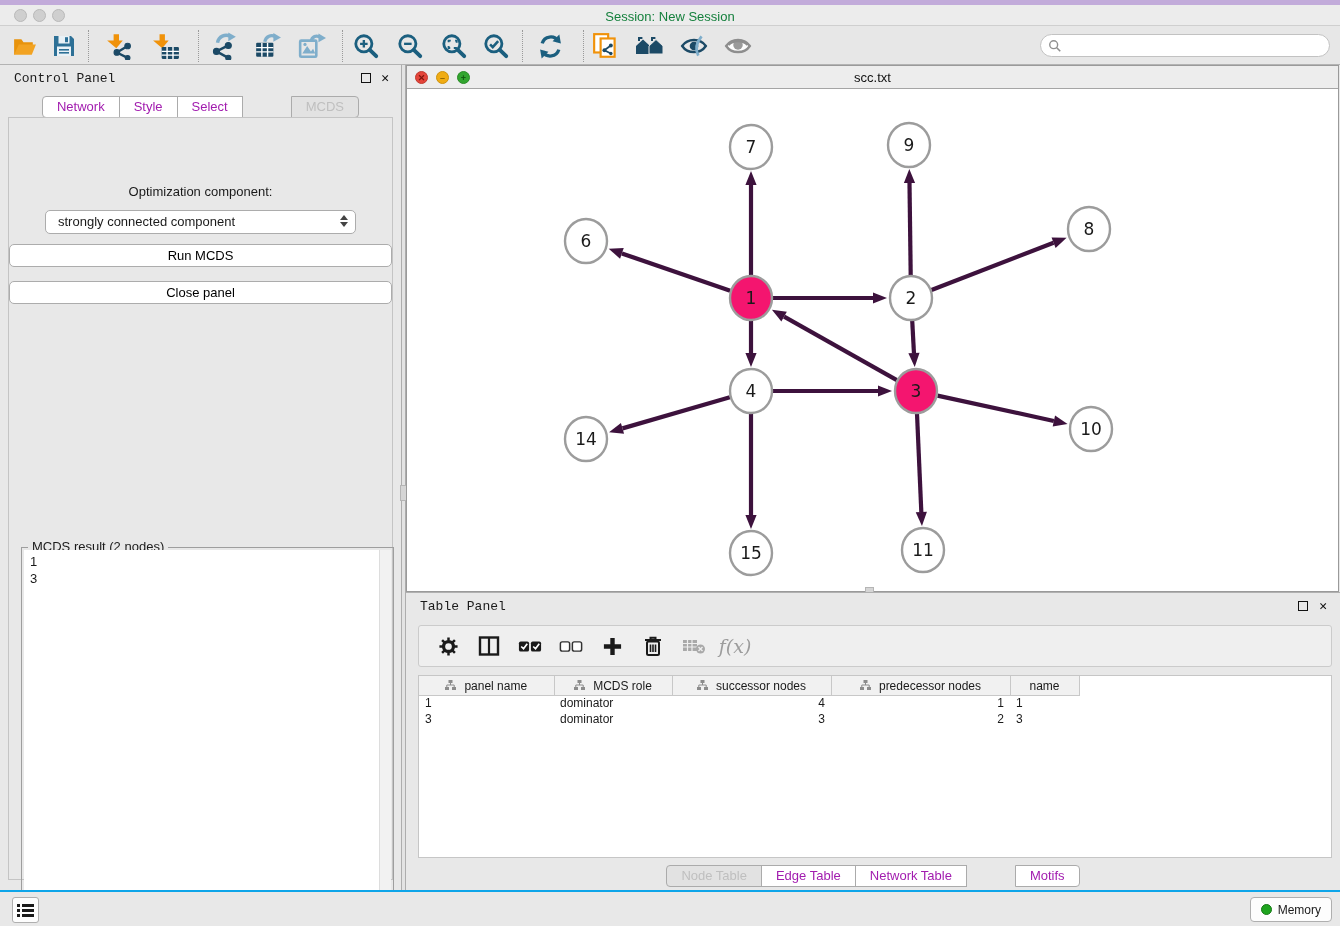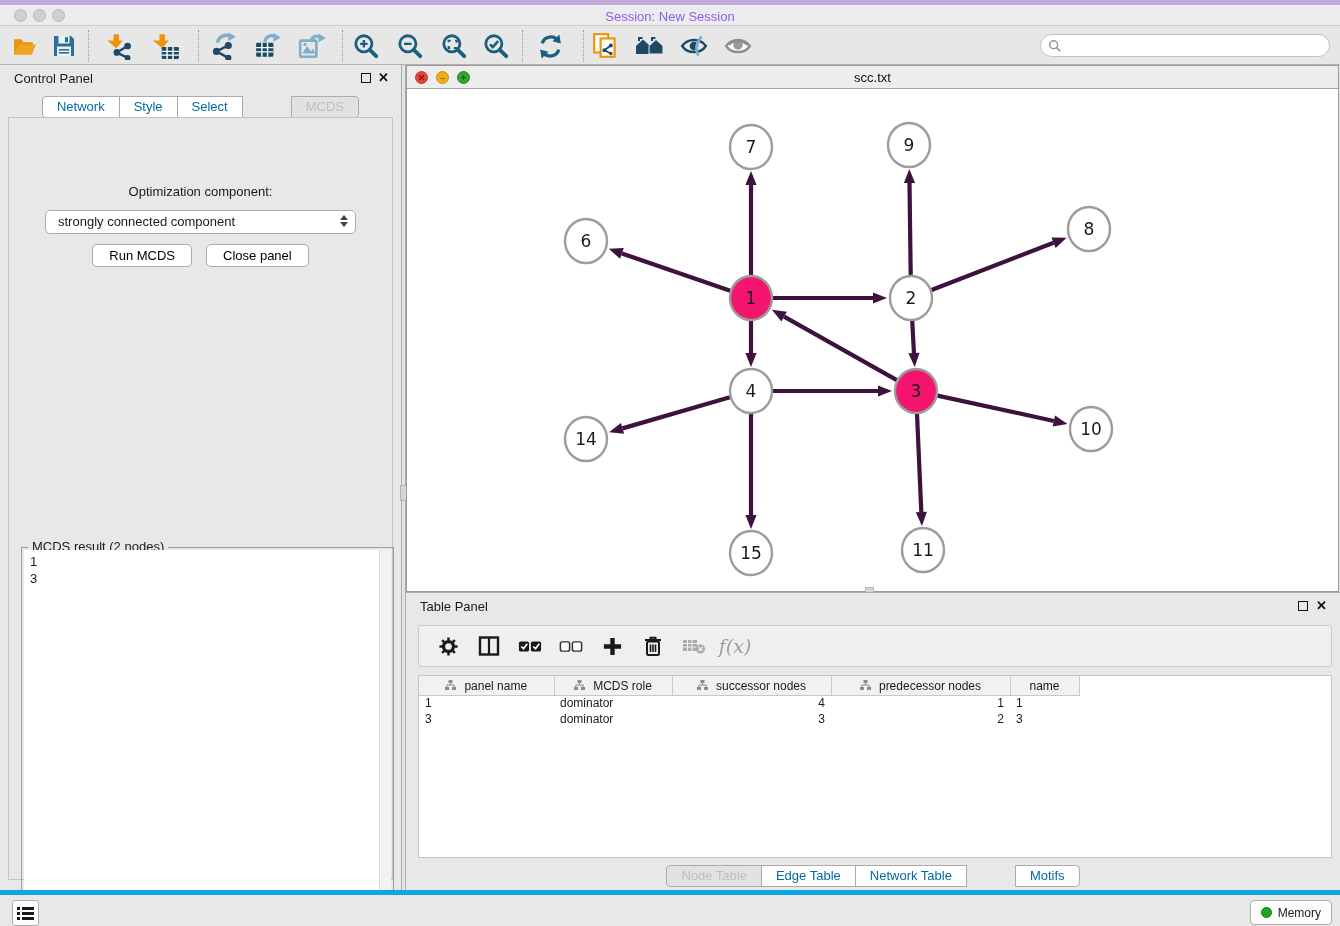--- a/index.html
+++ b/index.html
@@ -4,50 +4,50 @@
 <style>
   * { margin:0; padding:0; box-sizing:border-box; }
   html,body { width:1340px; height:926px; overflow:hidden; }
   body { font-family:"Liberation Sans", sans-serif; background:#E8E8E8; position:relative; color:#1a1a1a; }
 
   
   .top-strip { position:absolute; left:0; top:0; width:100%; height:5px; background:#C2ABDA; }
   .titlebar { position:absolute; left:0; top:5px; width:100%; height:21px; background:#ECECEC; border-bottom:1px solid #CFCFCF; }
   .traffic { position:absolute; top:4px; width:13px; height:13px; border-radius:50%; background:#CFCFCF; border:1px solid #B9B9B9; }
   .t1{left:14px}.t2{left:33px}.t3{left:52px}
-  .app-title { position:absolute; width:100%; text-align:center; top:4px; font-size:13px; color:#8b5cf6; }
+  .app-title { position:absolute; width:100%; text-align:center; top:4px; font-size:13px; color:#15803d; }
 
   .toolbar { position:absolute; left:0; top:26px; width:100%; height:39px; background:#E7E7E7; border-bottom:1px solid #B3B3B3; }
   .tbtn { position:absolute; top:5px; width:32px; height:30px; display:flex; align-items:center; justify-content:center; cursor:default; }
   .tsep { position:absolute; top:4px; height:32px; width:0; border-left:1px dotted #9A9A9A; }
   .searchbox { position:absolute; right:10px; top:8px; width:290px; height:23px; background:#fff; border:1px solid #C2C2C2; border-radius:12px; display:flex; align-items:center; padding-left:7px; }
   .searchbox input { border:none; outline:none; flex:1; height:18px; font-size:12px; background:transparent; margin-left:4px; }
 
   
   .control-panel { position:absolute; left:0; top:65px; width:401px; height:825px; background:#E8E8E8; }
-  .panel-head { position:relative; height:27px; }
+  .panel-head { position:relative; height:27px;font-family:Liberation Mono, monospace; }
   .panel-title { position:absolute; left:14px; top:6px; font-size:13px; color:#1a1a1a; }
   .float-box { position:absolute; width:10px; height:10px; border:1.6px solid #111; top:8px; }
   .close-x { position:absolute; top:5px; font-size:13px; font-weight:bold; color:#111; }
   .cp-float{ right:30px; } .cp-x{ right:12px; }
 
   .tabs-row { position:absolute; left:0; top:31px; width:100%; display:flex; justify-content:center; }
-  .tab { height:22px; line-height:20px; padding:0 14px; background:#fff; border:1px solid #ABABAB; font-size:13px; margin-left:-1px; color:#0369a1; }
+  .tab { height:22px; line-height:20px; padding:0 14px; background:#fff; border:1px solid #ABABAB; font-size:13px; margin-left:-1px; color:#a21caf; }
   .tab:first-child { border-radius:4px 0 0 4px; margin-left:0; }
   .tab:last-child { border-radius:0 4px 4px 0;margin-left:48px; }
   .tab.sel { background:#E2E2E2; color:#BFBFBF; }
 
   .cp-content { position:absolute; left:8px; right:8px; top:52px; bottom:10px; border:1px solid #C4C4C4; background:#E8E8E8; }
   .opt-label { position:absolute; top:66px; width:100%; text-align:center; font-size:13px; }
   .combo { position:absolute; left:36px; width:311px; top:92px; height:24px; background:#fff; border:1px solid #ACACAC; border-radius:5px; font-size:13px; line-height:21px; padding-left:12px; }
   .combo .arrows { position:absolute; right:6px; top:2px; width:10px; height:18px; }
   .combo .arrows div { width:0; height:0; border-left:4px solid transparent; border-right:4px solid transparent; margin:2px auto; }
   .arr-up { border-bottom:5px solid #444; }
   .arr-dn { border-top:5px solid #444; }
-  .btn-row { position:absolute; top:126px; width:100%; display:flex; justify-content:center; gap:14px; }
+  .btn-row { position:absolute; top:126px; width:100%; display:flex; gap:14px;flex-direction:column; }
   .pbtn { height:23px; background:#fff; border:1px solid #ACACAC; border-radius:5px; font-size:13px; padding:0 16px; line-height:21px; }
 
   .fieldset { position:absolute; left:12px; width:373px; top:429px; height:383px; border:1px solid #9E9E9E; }
   .legend { position:absolute; top:-9px; left:6px; background:#E8E8E8; padding:0 4px; font-size:13px; }
   .result-area { position:absolute; inset:2px; background:#fff; font-size:13px; line-height:17px; padding:3px 6px; }
   .result-scroll { position:absolute; top:2px; right:2px; bottom:2px; width:12px; background:#F2F2F2; border-left:1px solid #DDD; }
 
   .v-splitter { position:absolute; left:401px; top:65px; width:5px; height:825px; background:#E3E3E3; border-left:1px solid #ADADAD; border-right:1px solid #ADADAD; }
   .v-handle { position:absolute; left:-2px; top:420px; width:8px; height:16px; background:#D5D5D5; border:1px solid #B5B5B5; }
   .h-handle { position:absolute; left:458px; bottom:-4px; width:9px; height:8px; background:#D5D5D5; border:1px solid #B5B5B5; }
@@ -73,21 +73,21 @@
   table.grid { border-collapse:collapse; font-size:12px; table-layout:fixed; }
   table.grid th { height:19px; background:#F1F1F1; border-bottom:1px solid #C8C8C8; border-right:1px solid #C8C8C8; font-weight:normal; text-align:center; position:relative; }
   table.grid th .hlab { display:inline-block; vertical-align:middle; }
   table.grid th .ticon { display:inline-block; vertical-align:middle; margin-right:8px; }
   table.grid td { height:16px; padding:0 6px; white-space:nowrap; overflow:hidden; }
   td.ra { text-align:right; padding-right:12px; }
 
   .bottom-tabs { position:absolute; left:0; right:0; top:272px; display:flex; justify-content:center; }
 
   
-  .statusbar { position:absolute; left:0; bottom:0; width:100%; height:36px; background:#E8E8E8; border-top:5px solid #0ea5e9; }
+  .statusbar { position:absolute; left:0; bottom:0; width:100%; height:36px; background:#E8E8E8; border-top:2px solid #0ea5e9; }
   .list-btn { position:absolute; left:12px; top:5px; width:27px; height:26px; background:#FDFDFD; border:1px solid #AFAFAF; border-radius:3px; display:flex; align-items:center; justify-content:center; }
   .mem-btn { position:absolute; right:8px; top:5px; height:25px; background:#FDFDFD; border:1px solid #AFAFAF; border-radius:4px; display:flex; align-items:center; gap:6px; padding:0 10px; font-size:12px; }
   .mem-dot { width:11px; height:11px; border-radius:50%; background:#1FA41F; border:1px solid #157815; }
 </style>
 </head>
 <body>
 
 <div class="top-strip"></div>
 <div class="titlebar">
   <div class="traffic t1"></div>

